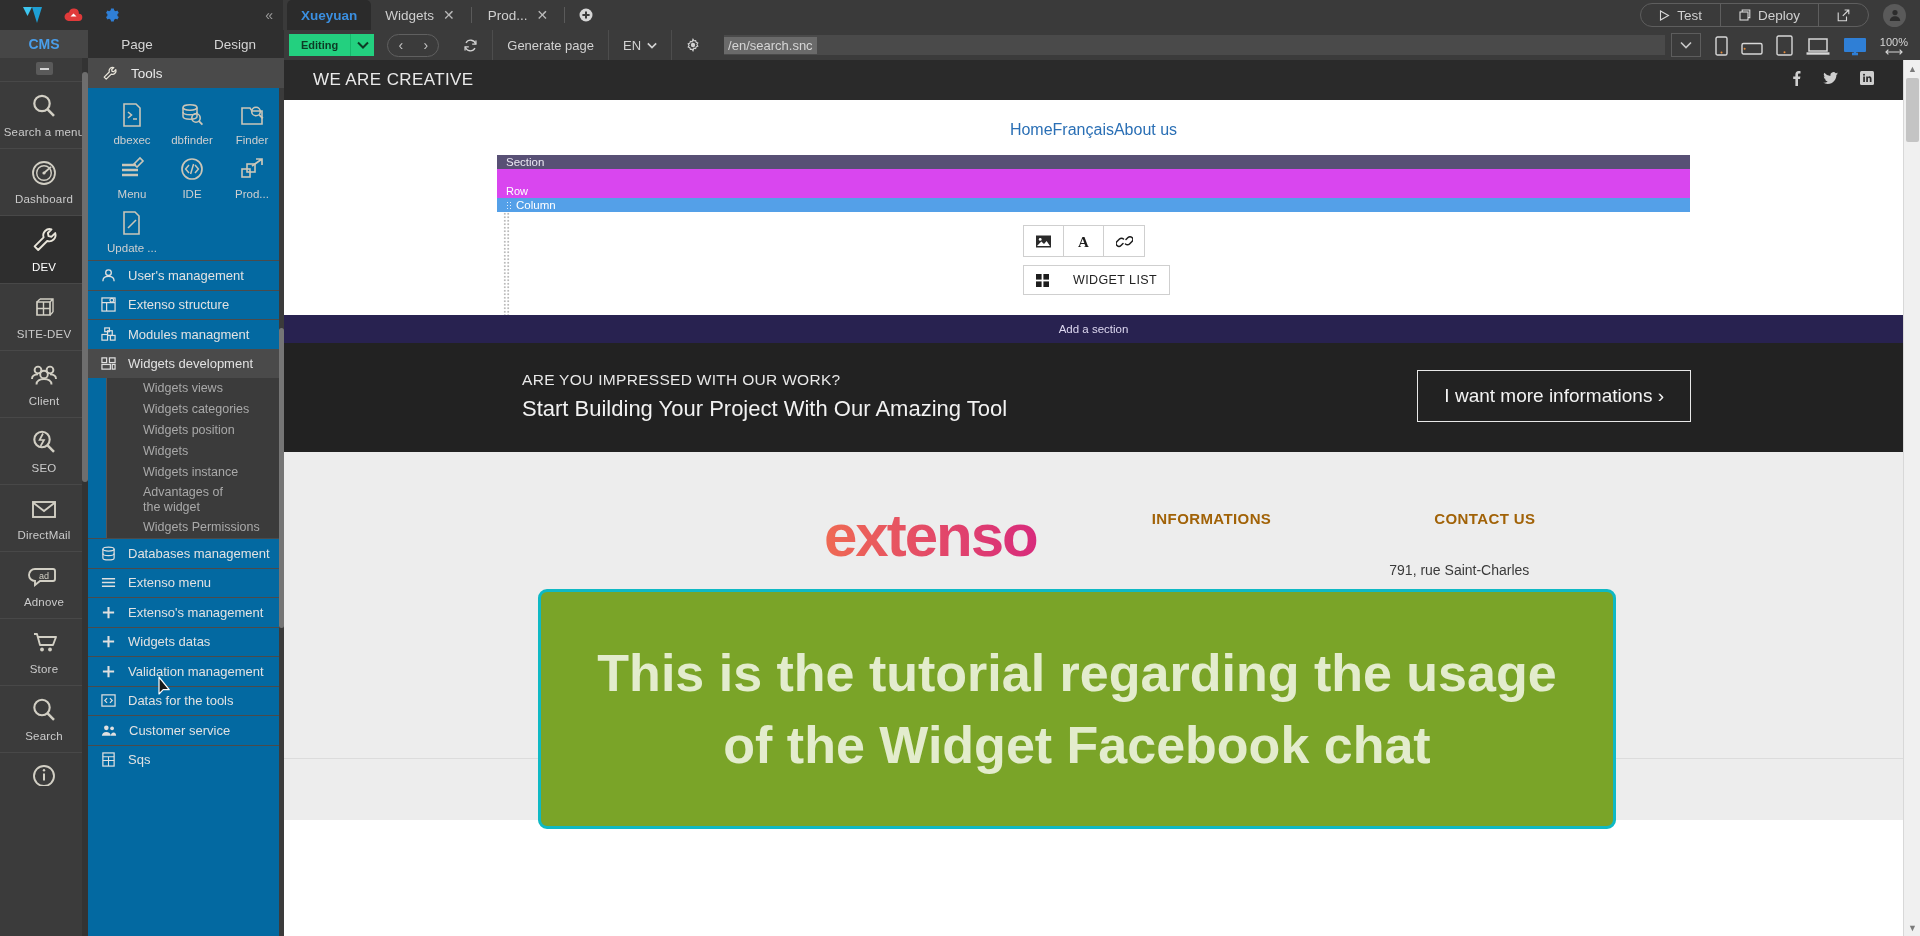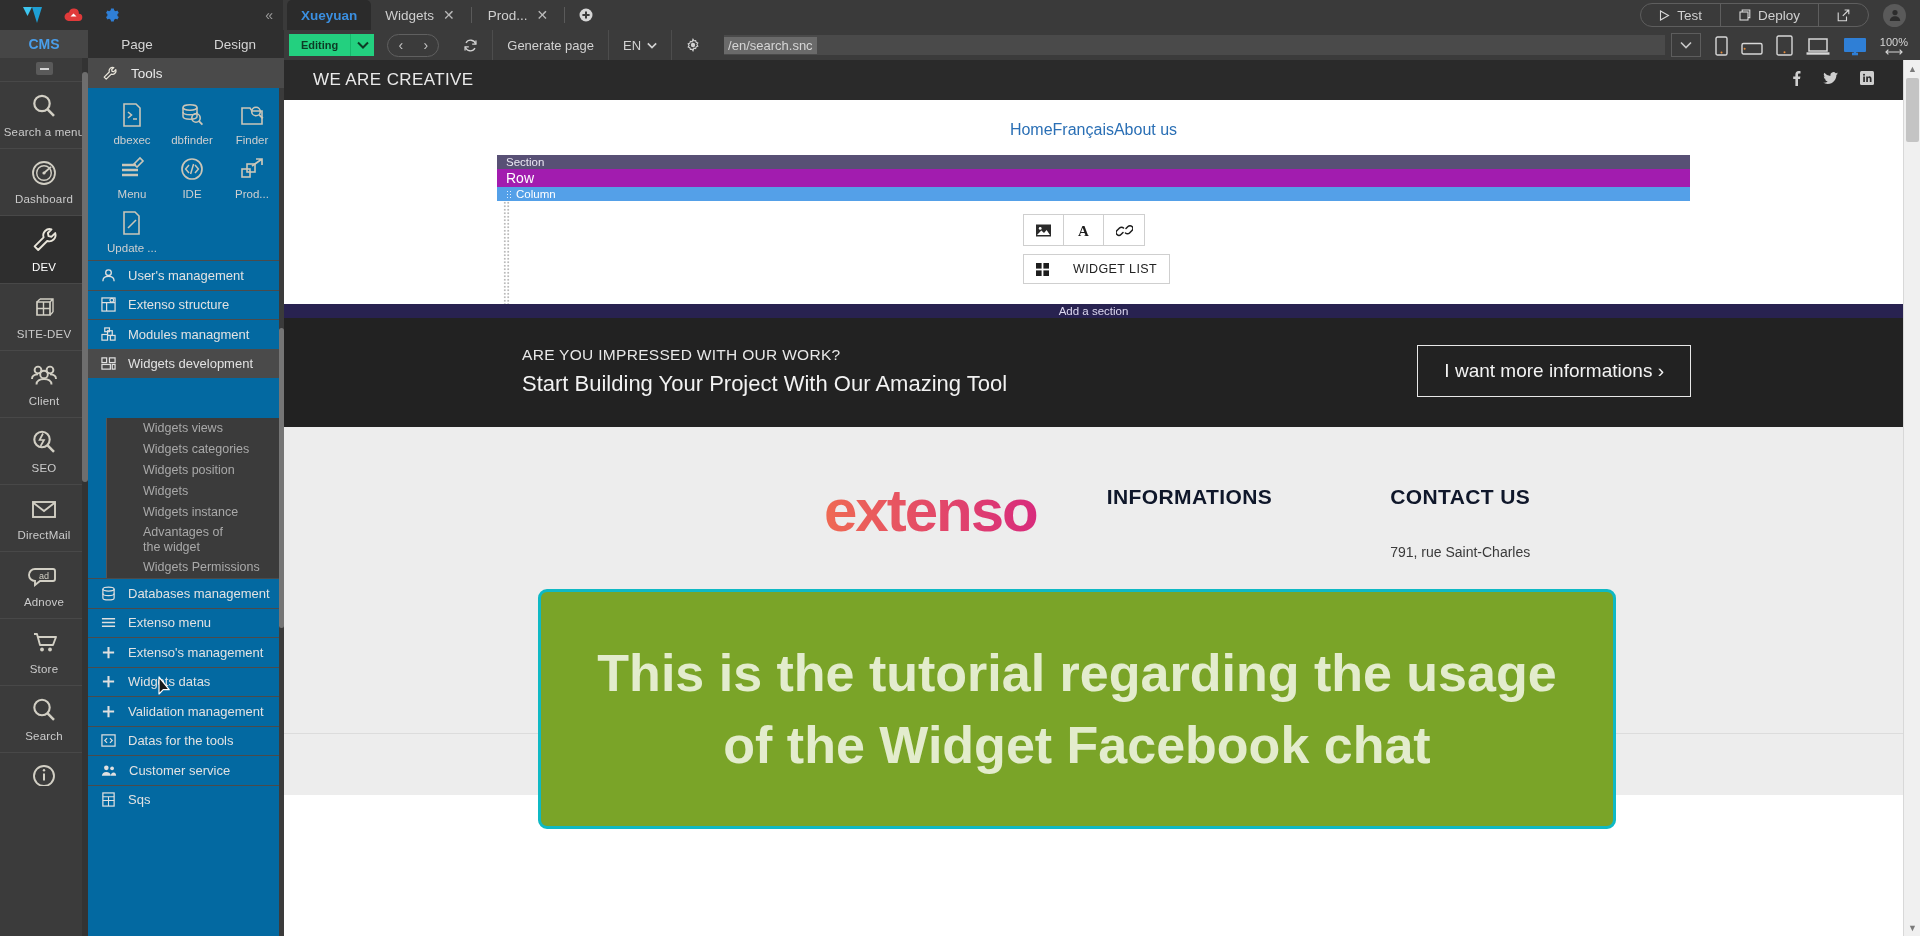--- a/index.html
+++ b/index.html
@@ -52,21 +52,21 @@
   .menupanel { width: 196px; background: #0369a1; flex: none; display: flex; flex-direction: column; position: relative; overflow: hidden; }
   .menutabs { height: 28px; display: flex; background: #2f2f2f; }
   .menutab { flex: 1; display: flex; align-items: center; justify-content: center; font-size: 13.5px; color: #d5d5d5; cursor: pointer; }
   .tools-head { height: 30px; display: flex; align-items: center; gap: 13px; padding-left: 13px; background: #4a4a4a; font-size: 13.5px; color: #eaeaea; }
   .tools-grid { display: flex; flex-wrap: wrap; padding: 8px 0 2px 14px; }
   .tool { width: 60px; padding: 6px 0 4px; display: flex; flex-direction: column; align-items: center; gap: 6px; cursor: pointer; }
   .tool .tlbl { font-size: 11.5px; color: #cfcfcf; }
   .menu-list { display: flex; flex-direction: column; }
   .menu-row { height: 29.5px; display: flex; align-items: center; gap: 12px; padding-left: 13px; border-top: 1px solid #4b4b4b; font-size: 13px; color: #e2e2e2; cursor: pointer; }
   .menu-row.active { background: #4a4a4a; }
-  .sub-wrap { background: #3b3b3b; border-left: 1px solid #565656; margin-left: 18px; margin-top: 40px; }
+  .sub-wrap { background: #3b3b3b; border-left: 1px solid #565656; margin-left: 18px; }
   .sub-row { min-height: 21px; display: flex; align-items: center; padding: 1px 0 1px 36px; font-size: 12.5px; color: #a9a9a9; cursor: pointer; line-height: 15px; }
   .sub-row.two { padding-top: 2px; padding-bottom: 2px; }
   .menu-scroll { position: absolute; right: 0; top: 58px; bottom: 0; width: 5px; background: #3b3b3b; }
   .menu-scroll i { position: absolute; top: 240px; left: 0; width: 5px; height: 300px; background: #757575; border-radius: 3px; display: block; }
 
   
   .editor { flex: 1; display: flex; flex-direction: column; min-width: 0; background: #fff; }
   .editbar { height: 30px; background: #3b3b3b; display: flex; align-items: center; gap: 0; padding: 0 4px 0 0; flex: none; }
   .btn-editing { height: 22px; background: #23d07f; color: #0d3b25; font-size: 11px; font-weight: bold; display: flex; align-items: center; padding: 0 12px; margin-left: 5px; cursor: pointer; }
   .btn-editing-caret { height: 22px; width: 24px; background: #23d07f; border-left: 1px solid #16b86c; display: flex; align-items: center; justify-content: center; cursor: pointer; }
@@ -83,45 +83,45 @@
   
   .canvas { flex: 1; position: relative; overflow: hidden; background: #fff; }
   .site { position: absolute; inset: 0 17px 0 0; overflow: hidden; background: #fff; }
   .site-head { height: 40px; background: #2a2a2a; display: flex; align-items: center; padding: 0 29px; }
   .site-head .brand { color: #e9e9e9; font-size: 17px; letter-spacing: .4px; }
   .site-head .socials { margin-left: auto; display: flex; gap: 22px; color: #cfcfcf; }
   .site-nav { text-align: center; padding: 21px 0 16px; font-size: 16px; }
   .site-nav a { color: #2a6fb5; text-decoration: none; cursor: pointer; }
   .sec-wrap { margin: 0 213px; position: relative; }
   .lbl-section { background: #585075; color: #eae7f2; font-size: 11.5px; padding: 1px 0 1px 9px; }
-  .lbl-row { background: #a21caf; color: #fff; font-size: 14px; padding: 1px 0 1px 9px; }
+  .lbl-row { background: #d946ef; color: #fff; font-size: 11px; padding: 16px 0 1px 9px; }
   .lbl-column { background: #54a0e8; color: #fff; font-size: 11.5px; padding: 1px 0 1px 9px; display: flex; align-items: center; gap: 4px; }
   .dots { display: inline-block; width: 6px; height: 9px; background-image: radial-gradient(#dff0ff 0.8px, transparent 0.9px); background-size: 3px 3px; }
   .col-body { height: 103px; border-left: 6px dotted transparent; background:
       linear-gradient(#fff,#fff) padding-box; position: relative; }
   .col-body::before { content:""; position:absolute; left:0; top:0; bottom:0; width:7px;
       background-image: radial-gradient(#b9b9b9 0.9px, transparent 1px); background-size: 3.5px 3.5px; }
   .widget-tools { position: absolute; left: 520px; top: 13px; display: flex; flex-direction: column; gap: 8px; align-items: flex-start; }
   .wt-row { display: flex; border: 1px solid #cfcfcf; background: #fff; }
   .wt-btn { width: 40px; height: 30px; display: flex; align-items: center; justify-content: center; border-right: 1px solid #cfcfcf; cursor: pointer; }
   .wt-btn:last-child { border-right: none; }
   .wt-list { display: flex; align-items: center; gap: 24px; border: 1px solid #cfcfcf; background: #fff; height: 30px; padding: 0 12px; font-size: 12.5px; color: #222; letter-spacing: .4px; cursor: pointer; }
-  .addsection { height: 14px; background: #282250; color: #ddd8f0; font-size: 11.5px; display: flex; align-items: center; justify-content: center; cursor: pointer; }
+  .addsection { height: 28px; background: #282250; color: #ddd8f0; font-size: 11.5px; display: flex; align-items: center; justify-content: center; cursor: pointer; }
   .cta { background: #222222; padding: 27px 0 30px; display: flex; align-items: center; }
   .cta-texts { margin-left: 238px; }
   .cta-small { color: #e8e8e8; font-size: 15.5px; letter-spacing: .3px; }
   .cta-big { color: #f2f2f2; font-size: 22px; margin-top: 7px; }
   .cta-btn { margin-left: auto; margin-right: 212px; border: 1px solid #e8e8e8; color: #f3f3f3; font-size: 19px; padding: 14px 26px; cursor: pointer; }
   .footer { background: #ededed; height: 368px; position: relative; }
   .f-inner { display: flex; padding: 58px 0 0 0; }
   .f-logo { margin-left: 540px; color: #e8476f; font-size: 60px; font-weight: bold; letter-spacing: -2px; line-height: 52px;
             background: linear-gradient(90deg,#ef6a53,#d82b7c); -webkit-background-clip: text; background-clip: text; color: transparent; }
   .f-col { margin-left: 70px; }
   .f-col.c2 { margin-left: 118px; }
-  .f-h { font-size: 21px; font-weight: bold; color: #0f172a; letter-spacing: .4px; }
+  .f-h { font-size: 15px; font-weight: bold; color: #a16207; letter-spacing: .4px; margin-left: 45px; }
   .f-t { font-size: 14px; color: #3a3a3a; margin-top: 35px; }
   .f-bottom { position: absolute; left: 0; right: 0; bottom: 0; height: 62px; border-top: 1px solid #dcdcdc; display: flex; align-items: center; }
   .f-bottom span { margin-left: 540px; font-size: 15px; color: #303030; }
 
   .tutorial { position: absolute; left: 538px; top: 589px; width: 1078px; height: 240px;
     background: #7aa428; border: 3px solid #0fb9c4; border-radius: 9px;
     display: flex; align-items: center; justify-content: center; text-align: center; padding: 0 28px; }
   .tutorial span { color: #e3eccd; font-size: 52px; font-weight: bold; line-height: 72px; }
 
   .cv-scroll { position: absolute; right: 0; top: 0; bottom: 0; width: 17px; background: #f0f0f0; border-left: 1px solid #d8d8d8; }

